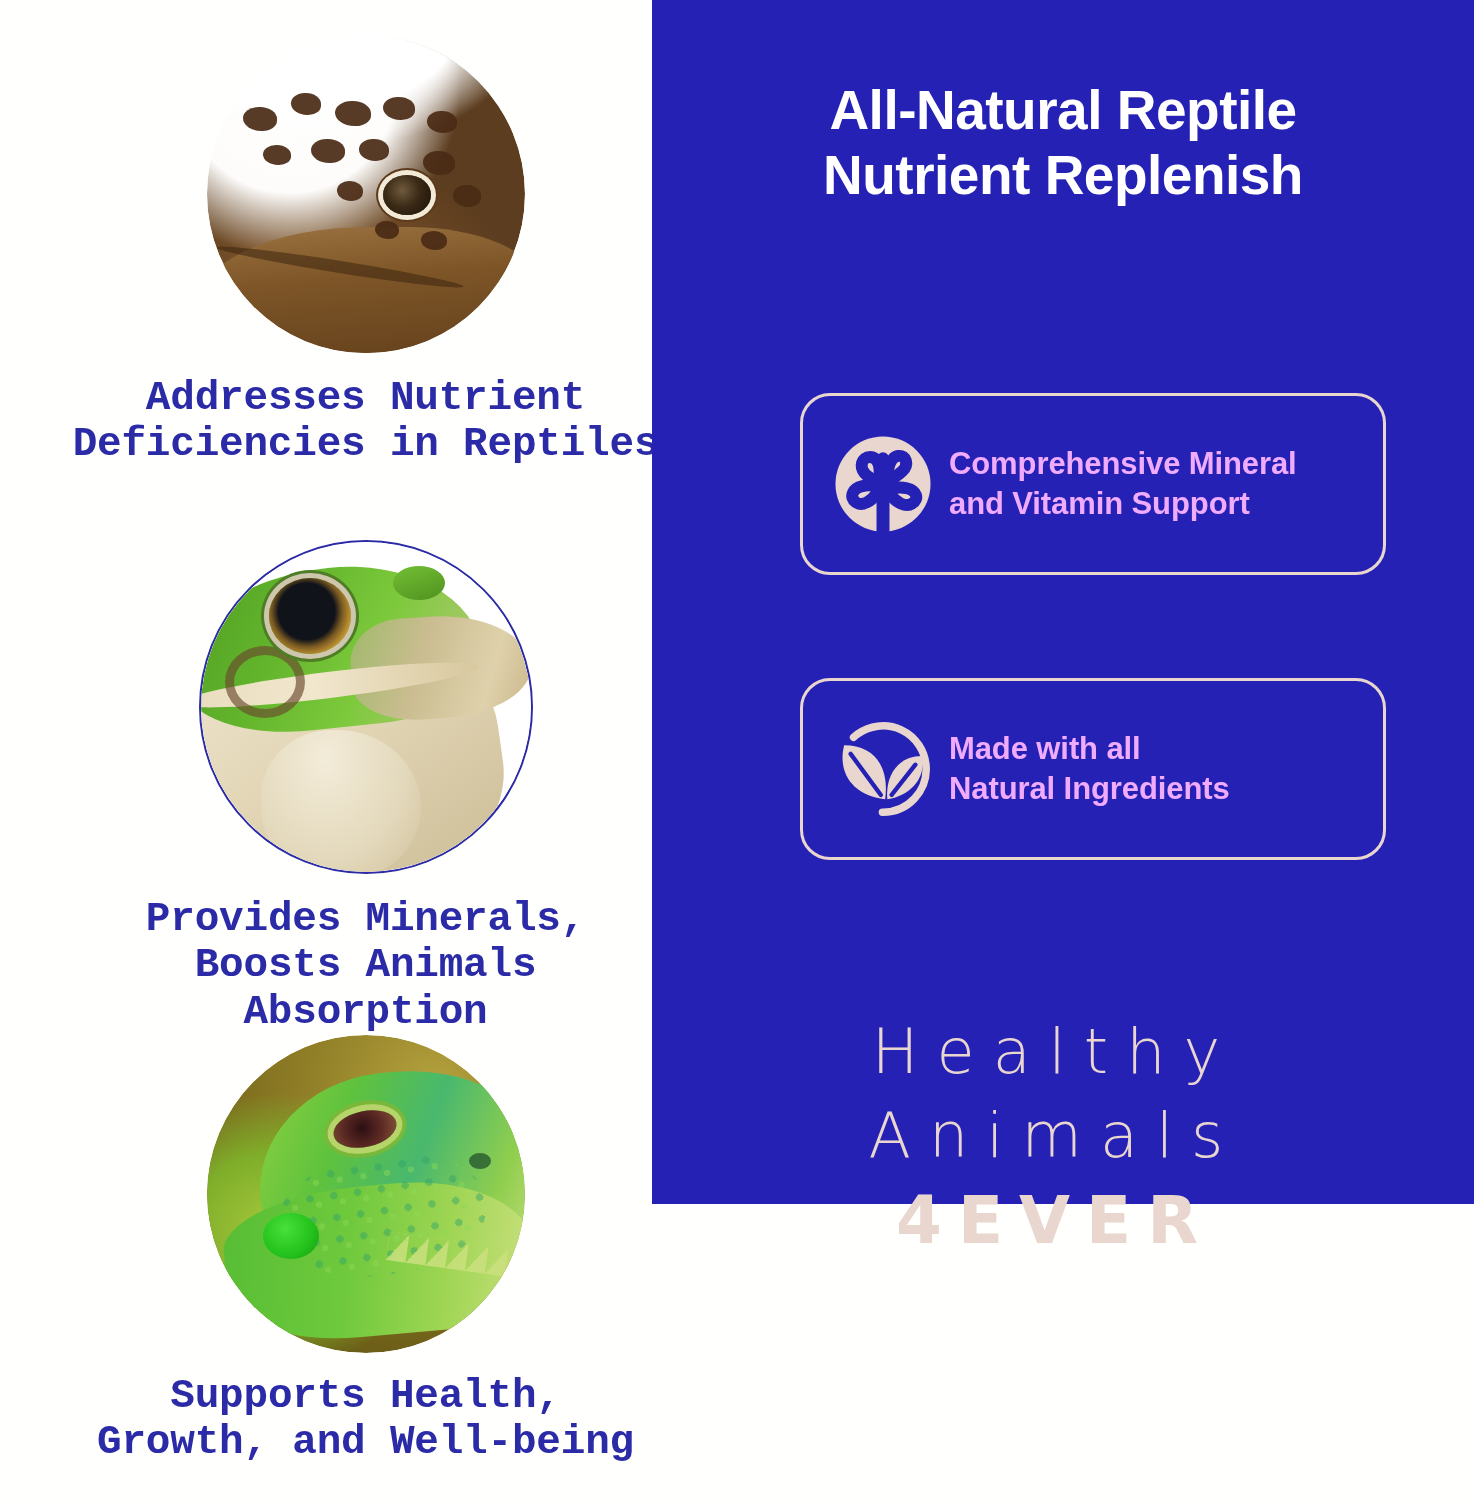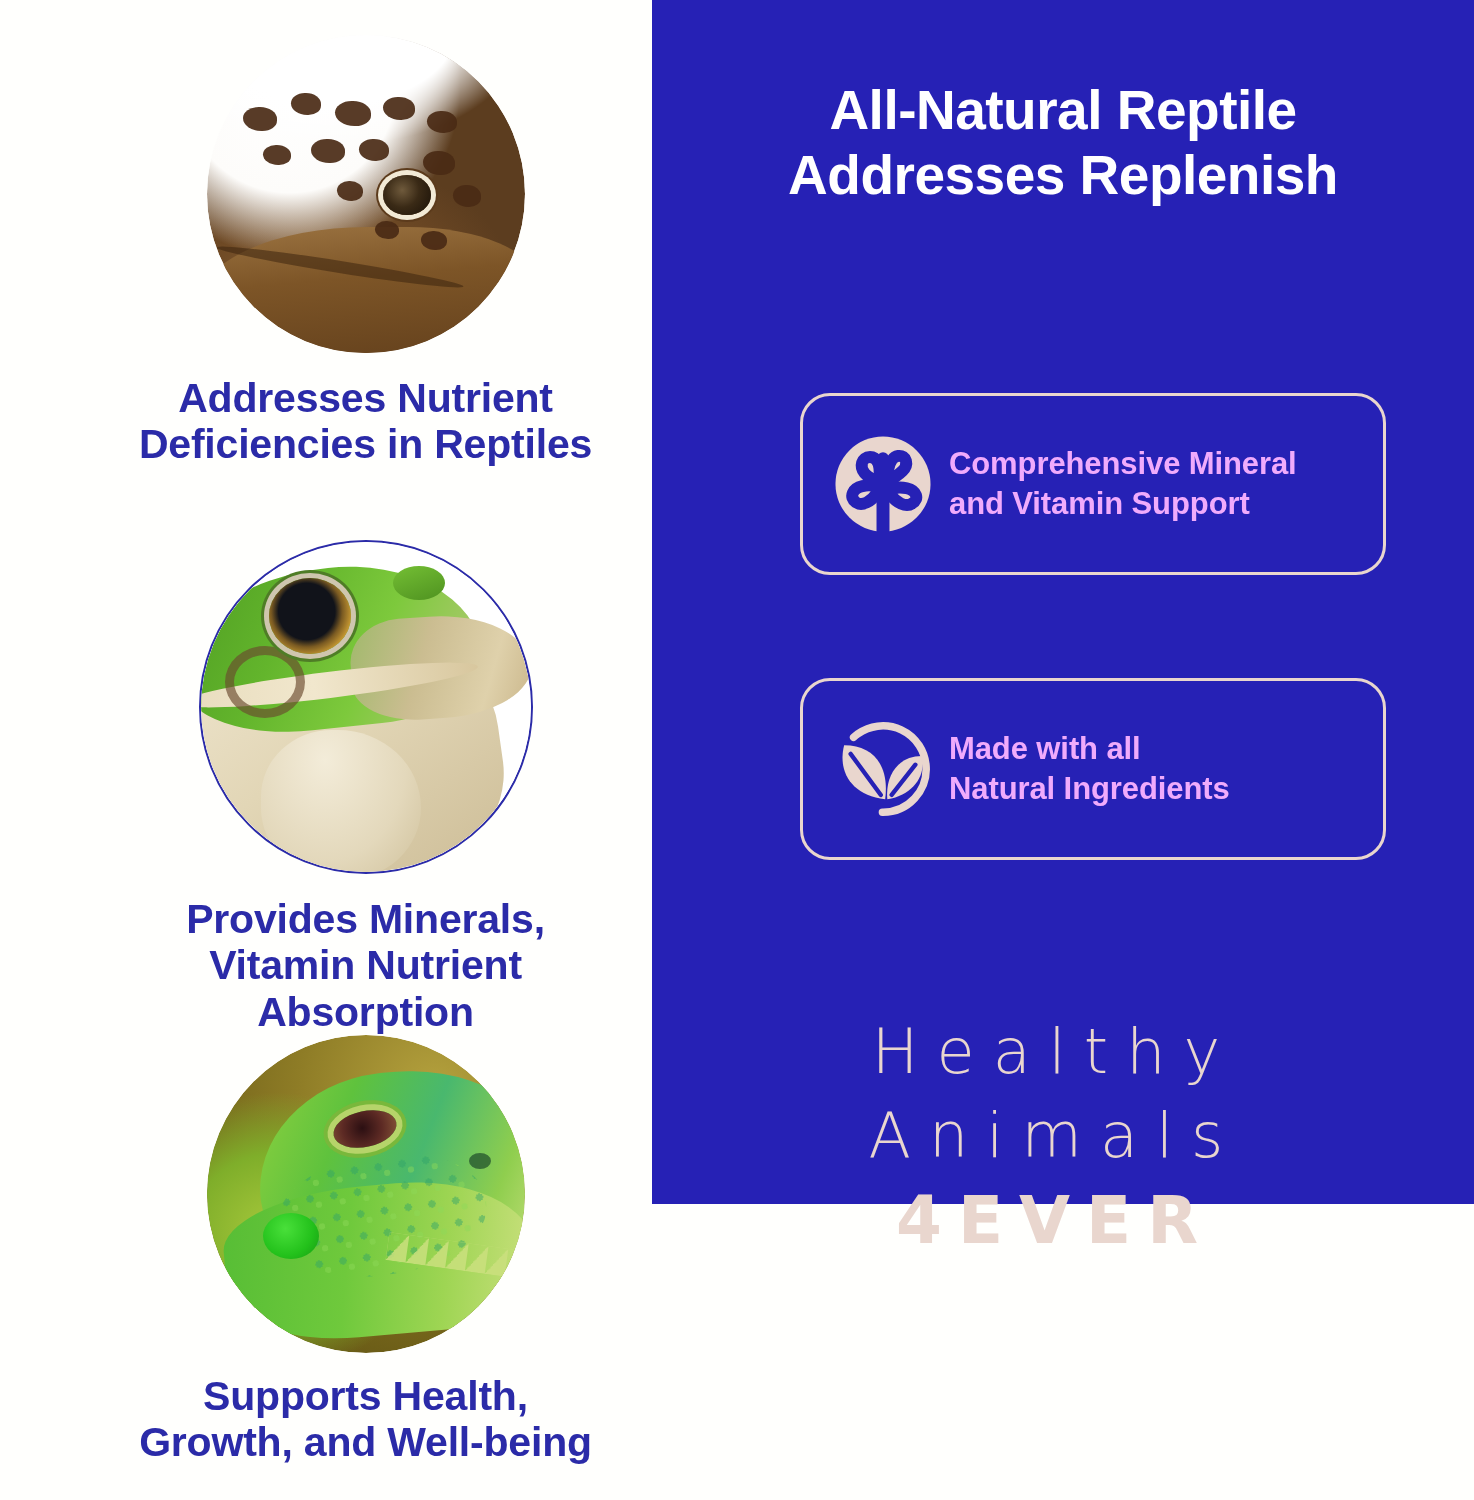--- a/index.html
+++ b/index.html
@@ -6,21 +6,21 @@
   body{
     width:1474px;height:1500px;overflow:hidden;
     font-family:"Liberation Sans","DejaVu Sans",sans-serif;
     -webkit-font-smoothing:antialiased;
   }
   .page{position:relative;width:1474px;height:1500px;background:#fffffd;}
 
   
   .left-col{position:absolute;left:0;top:0;width:652px;height:1500px;background:#fffffd;}
 
-  .feature-block{position:absolute;width:731px;text-align:center;}
+  .feature-block{position:absolute;width:731px;text-align:center;font-family:Liberation Mono, monospace;}
 
   .photo-circle{
     position:relative;border-radius:50%;overflow:hidden;margin:0 auto;
   }
   .caption{
     color:#2B2BA8;font-weight:bold;line-height:1.13;letter-spacing:-0.2px;
     font-size:41px;text-align:center;padding:0 14px;
   }
 
   
@@ -221,21 +221,21 @@
           <div class="snout"></div>
           <div class="lip"></div>
           <div class="ring"></div>
           <div class="eye-small"></div>
           <div class="eye-big"></div>
           <div class="throat"></div>
         </div>
       </div>
       <div class="caption" style="margin-top:22px;">
         <div>Provides Minerals,</div>
-        <div>Vitamin Nutrient</div>
+        <div>Boosts Animals</div>
         <div>Absorption</div>
       </div>
     </div>
 
     <div class="feature-block" style="top:1035px;">
       <div class="photo-circle iguana-wrap">
         <div class="iguana">
           <div class="bg2"></div>
           <div class="head"></div>
           <div class="jaw"></div>
@@ -251,21 +251,21 @@
         <div>Growth, and Well-being</div>
       </div>
     </div>
 
   </div>
 
   <div class="right-panel">
 
     <div class="headline">
       <div>All-Natural Reptile</div>
-      <div>Addresses Replenish</div>
+      <div>Nutrient Replenish</div>
     </div>
 
     <div class="feature-box" id="box-1">
       <div class="fbox-icon">
         <svg viewBox="0 0 100 100" width="108" height="108" aria-hidden="true">
           <defs>
             <mask id="treeMask">
               <rect x="0" y="0" width="100" height="100" fill="#fff"></rect>
               <g fill="#000" stroke="#000" stroke-linecap="round" stroke-linejoin="round">
                 <path d="M50 96 L50 58" stroke-width="12"></path>

